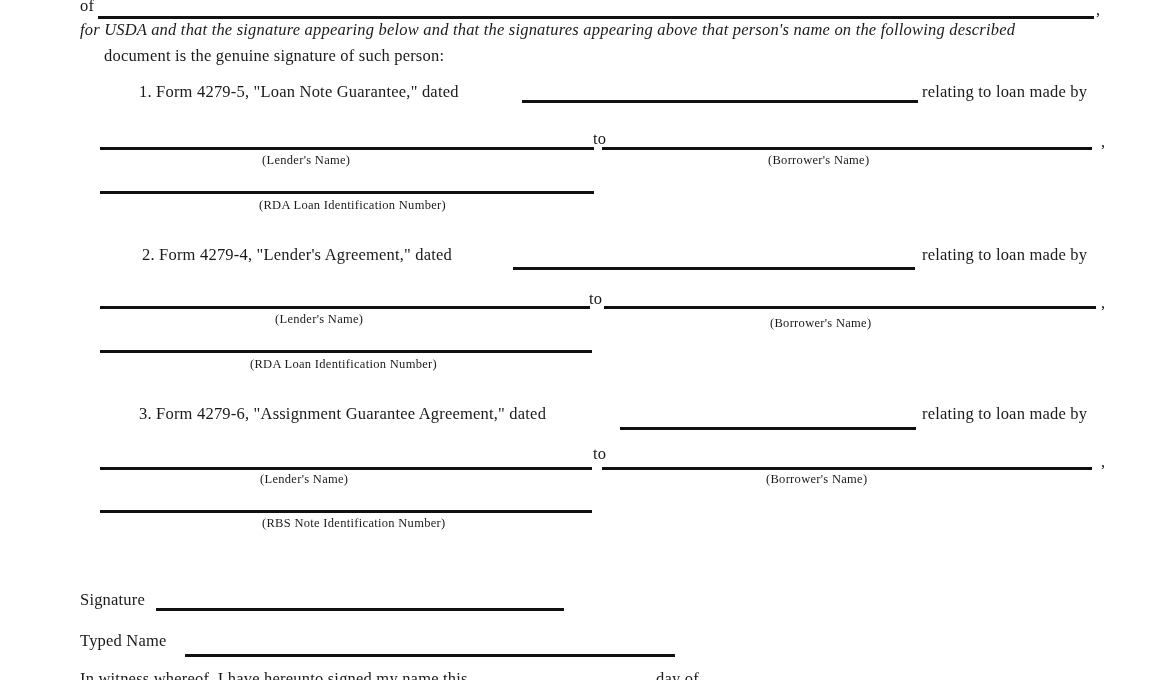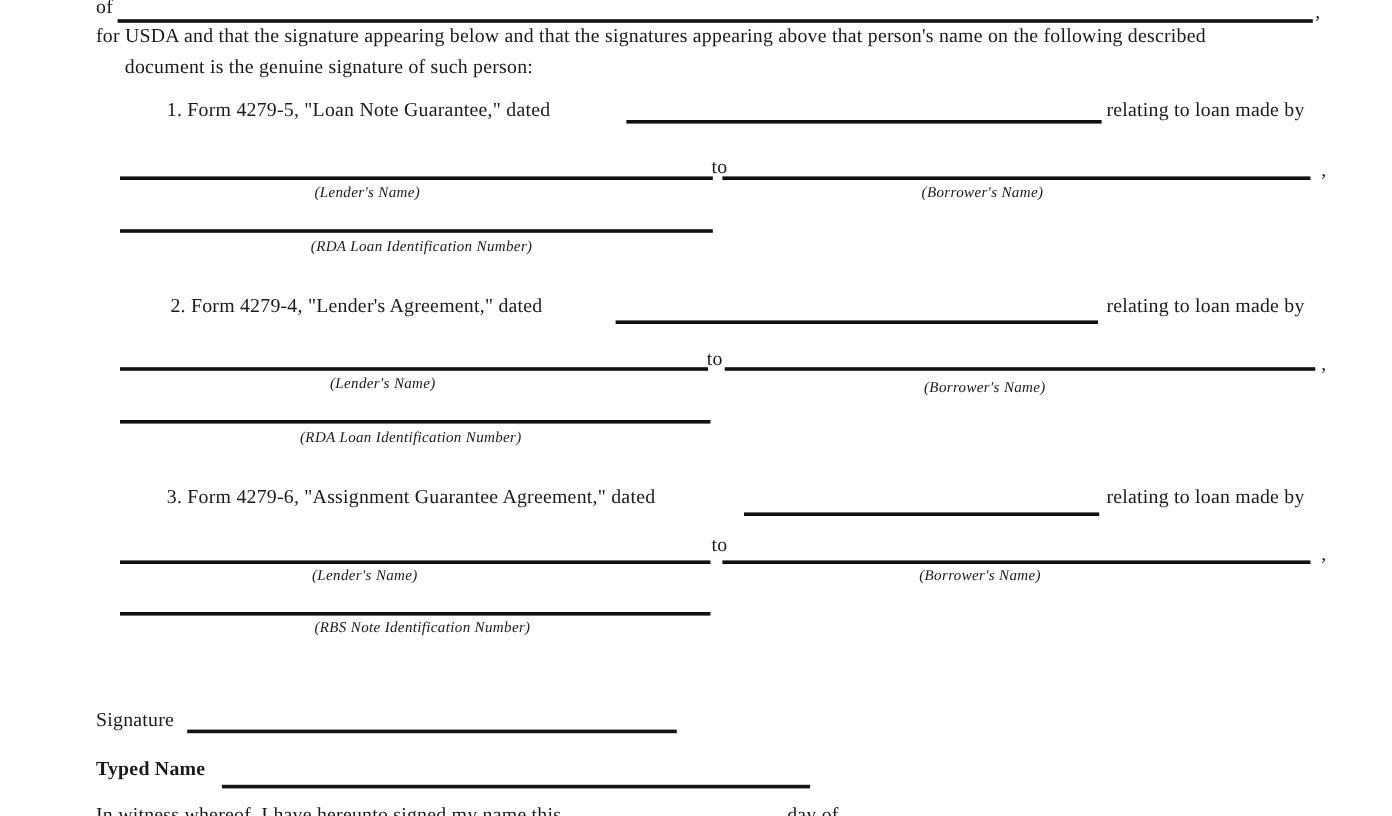--- a/index.html
+++ b/index.html
@@ -1,29 +1,29 @@
 <!DOCTYPE html>
 <html><head>
 <meta charset="utf-8">
 <style>
   html, body { margin:0; padding:0; background:#ffffff; }
   body { width:1160px; height:680px; overflow:hidden; position:relative;
          font-family:"Liberation Serif", serif; color:#1a1a1a; }
   .t { position:absolute; font-size:16.5px; white-space:nowrap; line-height:20px; letter-spacing:0.2px; }
-  .cap { position:absolute; font-size:12.5px; font-style:italic; white-space:nowrap; line-height:14px; letter-spacing:0.3px; }
+  .cap { position:absolute; font-size:12.5px; white-space:nowrap; line-height:14px; letter-spacing:0.3px; }
   .line { position:absolute; height:3px; background:#111; }
   .line.thin { height:2.5px; }
 </style>
 </head>
 <body>
 
 <div class="t" style="left:80px;top:-4px;">of</div>
 <div class="line thin" style="left:98px;top:16px;width:996px;"></div>
 <div class="t" style="left:1096px;top:0px;">,</div>
-<div class="t" style="left:80px;top:20px;">for USDA and that the signature appearing below and that the signatures appearing above that person's name on the following described</div>
+<div class="t" style="left:80px;top:20px;font-style:italic;">for USDA and that the signature appearing below and that the signatures appearing above that person's name on the following described</div>
 <div class="t" style="left:80px;top:46px;margin-left:24px;">document is the genuine signature of such person:</div>
 
 <div>
   <div class="t" style="left:139px;top:82px;">1. Form 4279-5, "Loan Note Guarantee," dated</div>
   <div class="line" style="left:522px;top:100px;width:396px;"></div>
   <div class="t" style="left:922px;top:82px;">relating to loan made by</div>
   <div class="line" style="left:100px;top:147px;width:494px;"></div>
   <div class="t" style="left:593px;top:129px;">to</div>
   <div class="line" style="left:602px;top:147px;width:490px;"></div>
   <div class="t" style="left:1101px;top:132px;">,</div>
@@ -56,16 +56,16 @@
   <div class="line" style="left:602px;top:467px;width:490px;"></div>
   <div class="t" style="left:1101px;top:452px;">,</div>
   <div class="cap" style="left:260px;top:472px;">(Lender's Name)</div>
   <div class="cap" style="left:766px;top:472px;">(Borrower's Name)</div>
   <div class="line" style="left:100px;top:510px;width:492px;"></div>
   <div class="cap" style="left:262px;top:516px;">(RBS Note Identification Number)</div>
 </div>
 
 <div class="t" style="left:80px;top:590px;">Signature</div>
 <div class="line" style="left:156px;top:608px;width:408px;"></div>
-<div class="t" style="left:80px;top:631px;font-weight:bold;">Typed Name</div>
+<div class="t" style="left:80px;top:631px;">Typed Name</div>
 <div class="line" style="left:185px;top:654px;width:490px;"></div>
 <div class="t" style="left:80px;top:669px;">In witness whereof, I have hereunto signed my name this</div>
 <div class="t" style="left:656px;top:669px;">day of</div>
 
 </body></html>

